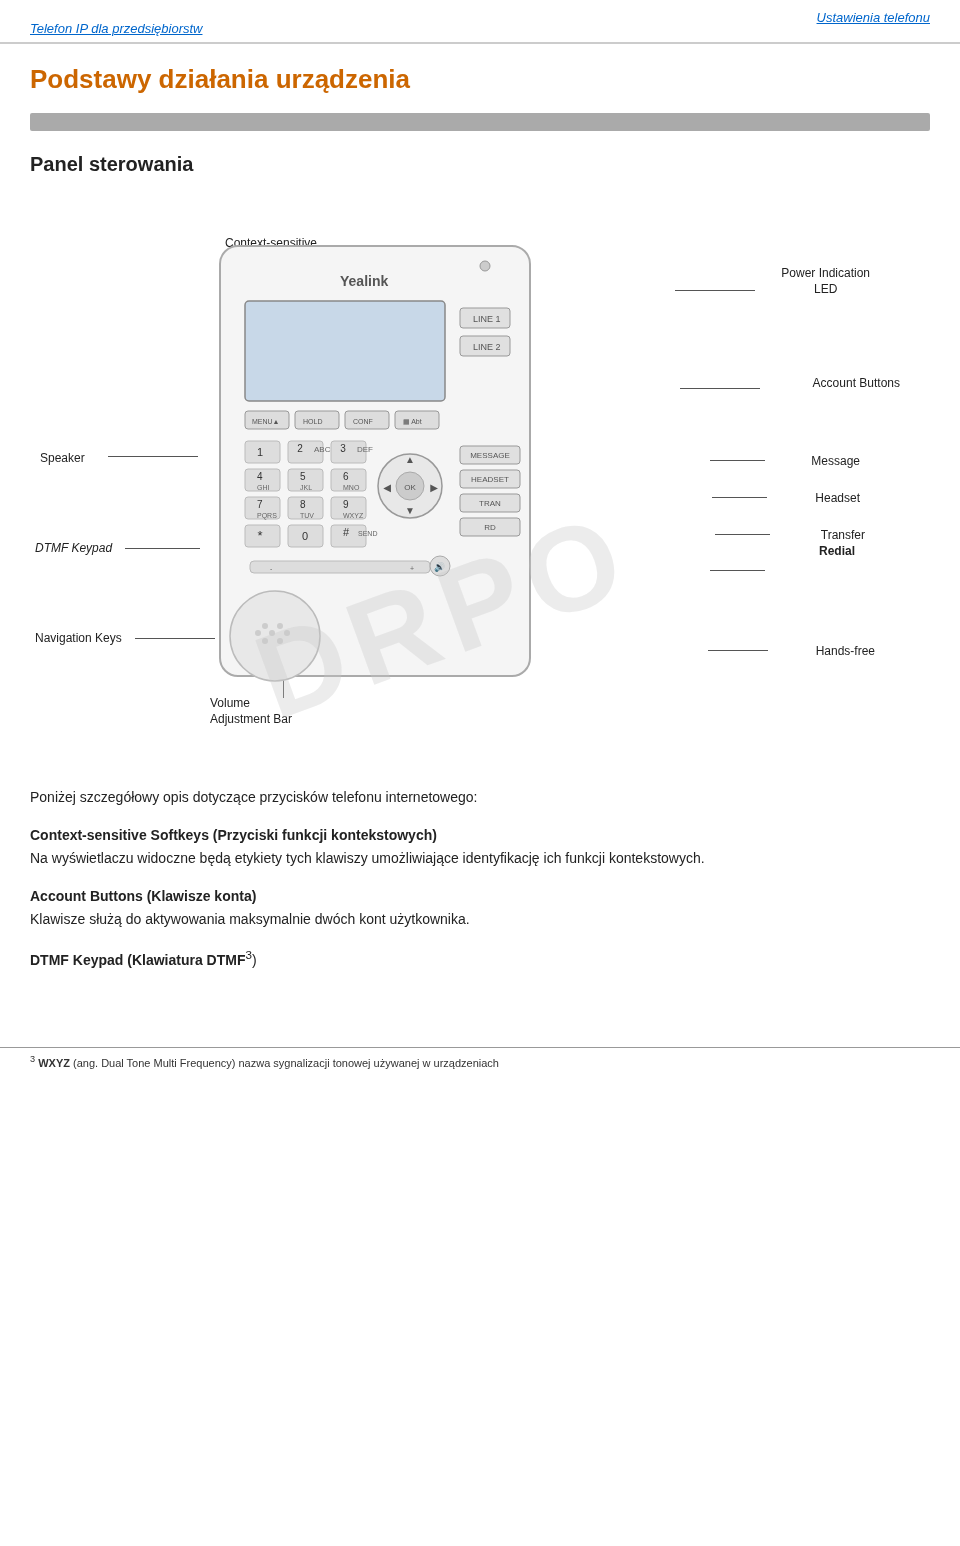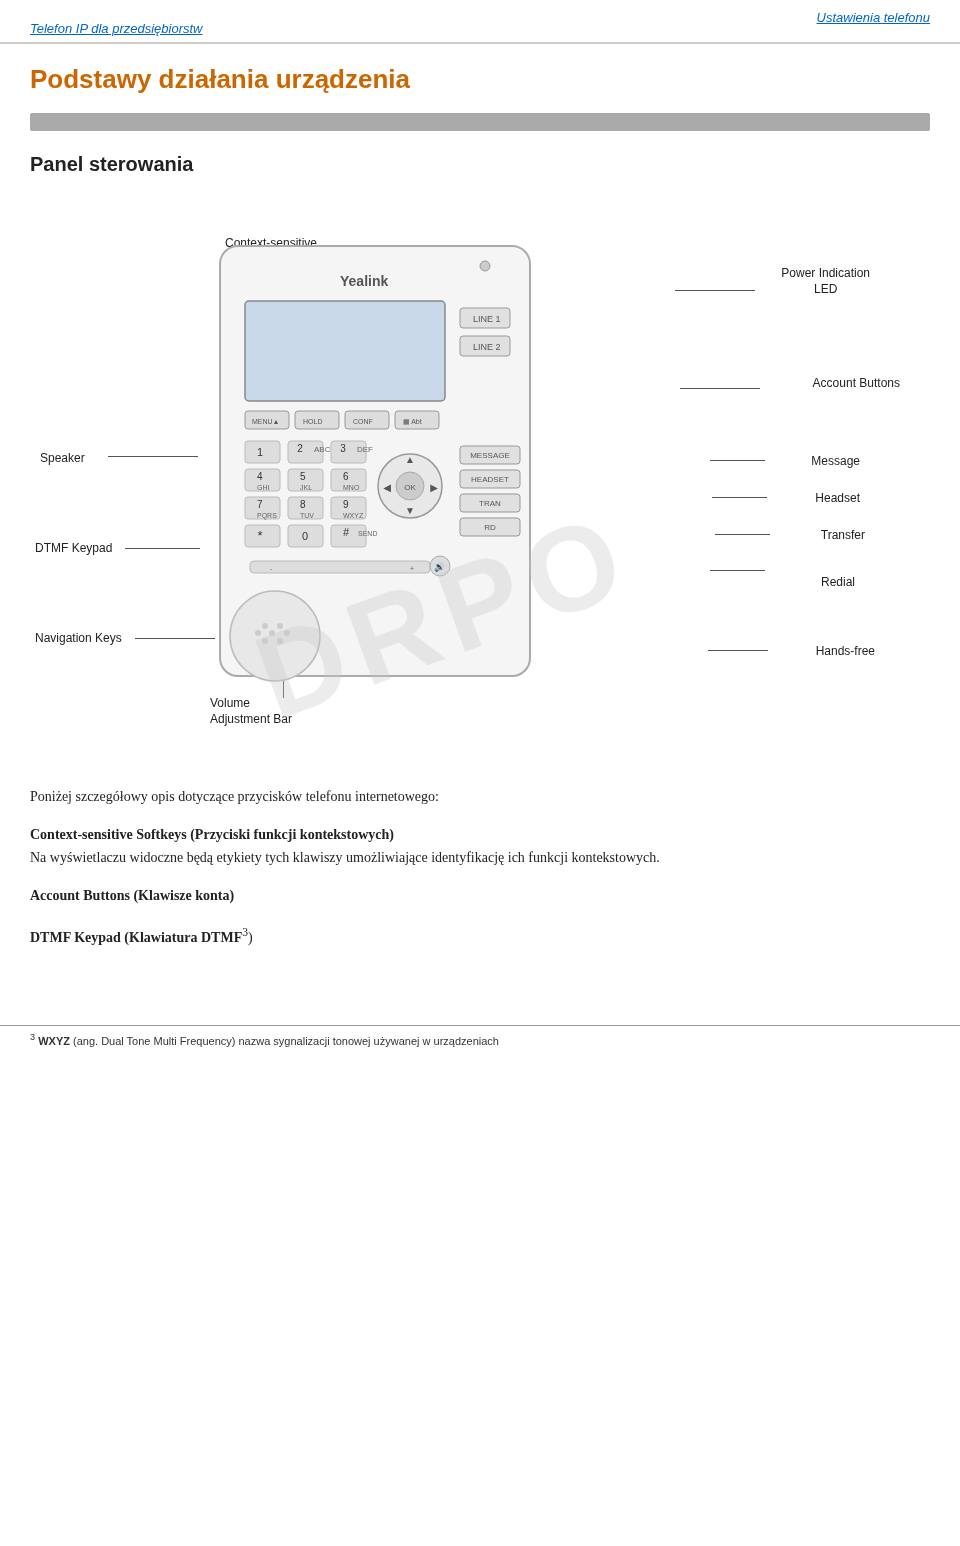--- a/index.html
+++ b/index.html
@@ -94,21 +94,20 @@
 
     
     .descriptions {
       margin-top: 10px;
     }
 
     .desc-paragraph {
       margin-bottom: 16px;
       line-height: 1.6;
       text-align: justify;
-      font-family: Liberation Serif, serif;
     }
 
     .desc-heading {
       font-weight: bold;
       display: inline;
     }
 
     .desc-text {
       display: inline;
     }
@@ -182,21 +181,21 @@
     <div class="label" style="position:absolute; top:180px; right:30px; font-size:12px; text-align:left; line-height:1.3;">
       <span>Account Buttons</span>
     </div>
     <div style="position:absolute; top:192px; right:170px; width:80px; height:1px; border-top:1px solid #555;"></div>
 
     <div class="label lbl-speaker" style="position:absolute; top:255px; left:10px; font-size:12px;">
       <span>Speaker</span>
     </div>
     <div style="position:absolute; top:260px; left:78px; width:90px; height:1px; border-top:1px solid #555;"></div>
 
-    <div class="label" style="position:absolute; top:345px; left:5px; font-size:12px;">
+    <div class="label" style="position:absolute; top:345px; left:5px; font-size:12px;font-style:italic;">
       <span>DTMF Keypad</span>
     </div>
     <div style="position:absolute; top:352px; left:95px; width:75px; height:1px; border-top:1px solid #555;"></div>
 
     <div class="label" style="position:absolute; top:435px; left:5px; font-size:12px;">
       <span>Navigation Keys</span>
     </div>
     <div style="position:absolute; top:442px; left:105px; width:80px; height:1px; border-top:1px solid #555;"></div>
 
     <div class="label" style="position:absolute; top:500px; left:180px; font-size:12px; text-align:left; line-height:1.3;">
@@ -214,21 +213,21 @@
     <div class="label" style="position:absolute; top:295px; right:70px; font-size:12px;">
       <span>Headset</span>
     </div>
     <div style="position:absolute; top:301px; right:163px; width:55px; height:1px; border-top:1px solid #555;"></div>
 
     <div class="label" style="position:absolute; top:332px; right:65px; font-size:12px;text-align:right;">
       <span>Transfer</span>
     </div>
     <div style="position:absolute; top:338px; right:160px; width:55px; height:1px; border-top:1px solid #555;"></div>
 
-    <div class="label" style="position:absolute; top:379px; right:75px; font-size:12px;">
+    <div class="label" style="position:absolute; top:348px; right:75px; font-size:12px;font-weight:bold;">
       <span>Redial</span>
     </div>
     <div style="position:absolute; top:374px; right:165px; width:55px; height:1px; border-top:1px solid #555;"></div>
 
     <div class="label" style="position:absolute; top:448px; right:55px; font-size:12px;">
       <span>Hands-free</span>
     </div>
     <div style="position:absolute; top:454px; right:162px; width:60px; height:1px; border-top:1px solid #555;"></div>
 
     <div class="phone-svg-container">
@@ -342,20 +341,21 @@
     </p>
 
 
     <p class="desc-paragraph">
       <span class="desc-heading">Context-sensitive Softkeys (Przyciski funkcji kontekstowych)</span><br>
       <span class="desc-text">Na wyświetlaczu widoczne będą etykiety tych klawiszy umożliwiające identyfikację ich funkcji kontekstowych.</span>
     </p>
 
     <p class="desc-paragraph">
       <span class="desc-heading">Account Buttons (Klawisze konta)</span><br>
+      <span class="desc-text">Klawisze służą do aktywowania maksymalnie dwóch kont użytkownika.</span>
     </p>
 
     <p class="desc-paragraph">
       <span class="desc-heading">DTMF Keypad (Klawiatura DTMF</span><sup>3</sup><span class="desc-text">)</span>
     </p>
   </div>
 </div>
 
 <div class="page-footer">
   <div class="footer-note">

